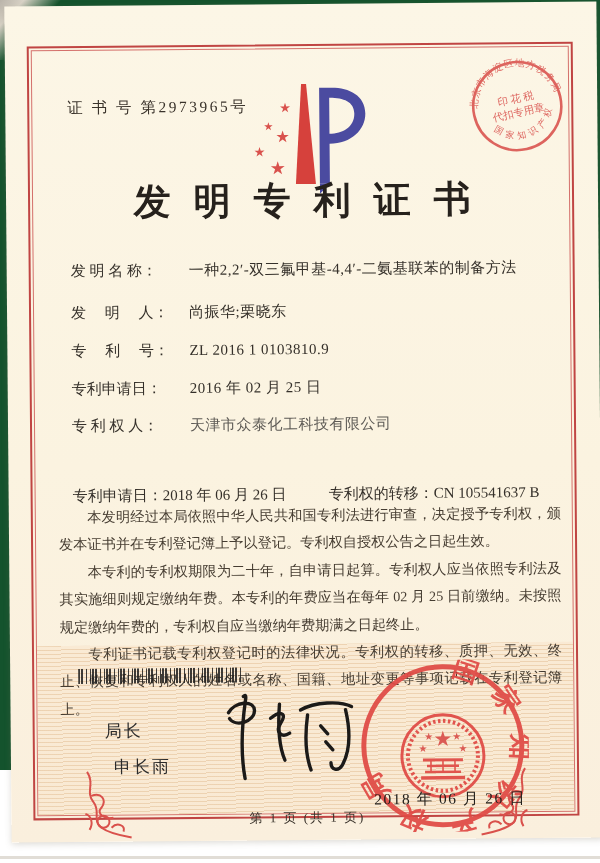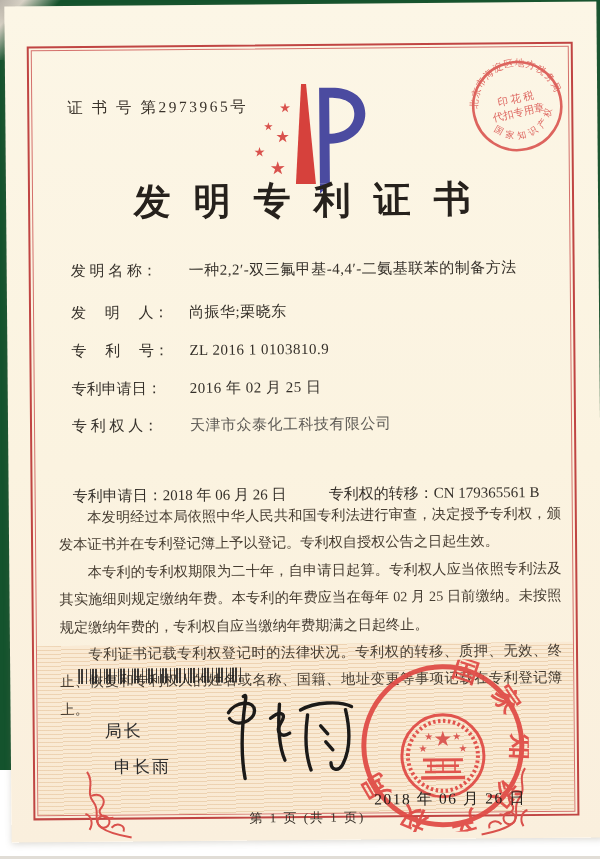--- a/index.html
+++ b/index.html
@@ -98,21 +98,21 @@
       <div class="frow r3">
         <span class="lab">专利申请日：</span><span class="val">2016 年 02 月 25 日</span>
       </div>
       <div class="frow r4">
         <span class="lab">专 利 权 人：</span><span class="val val-sans">天津市众泰化工科技有限公司</span>
       </div>
     </div>
 
     <div class="grant">
       <span>专利申请日：</span><span>2018 年 06 月 26 日</span>
-      <span class="gno"><span>专利权的转移：</span><span>CN 179365561 B</span></span>
+      <span class="gno"><span>专利权的转移：</span><span>CN 105541637 B</span></span>
     </div>
 
     <div class="bodytext">
       <p>本发明经过本局依照中华人民共和国专利法进行审查，决定授予专利权，颁发本证书并在专利登记簿上予以登记。专利权自授权公告之日起生效。</p>
       <p>本专利的专利权期限为二十年，自申请日起算。专利权人应当依照专利法及其实施细则规定缴纳年费。本专利的年费应当在每年 02 月 25 日前缴纳。未按照规定缴纳年费的，专利权自应当缴纳年费期满之日起终止。</p>
       <p>专利证书记载专利权登记时的法律状况。专利权的转移、质押、无效、终止、恢复和专利权人的姓名或名称、国籍、地址变更等事项记载在专利登记簿上。</p>
     </div>
 
     <div class="barcode"></div>
 

